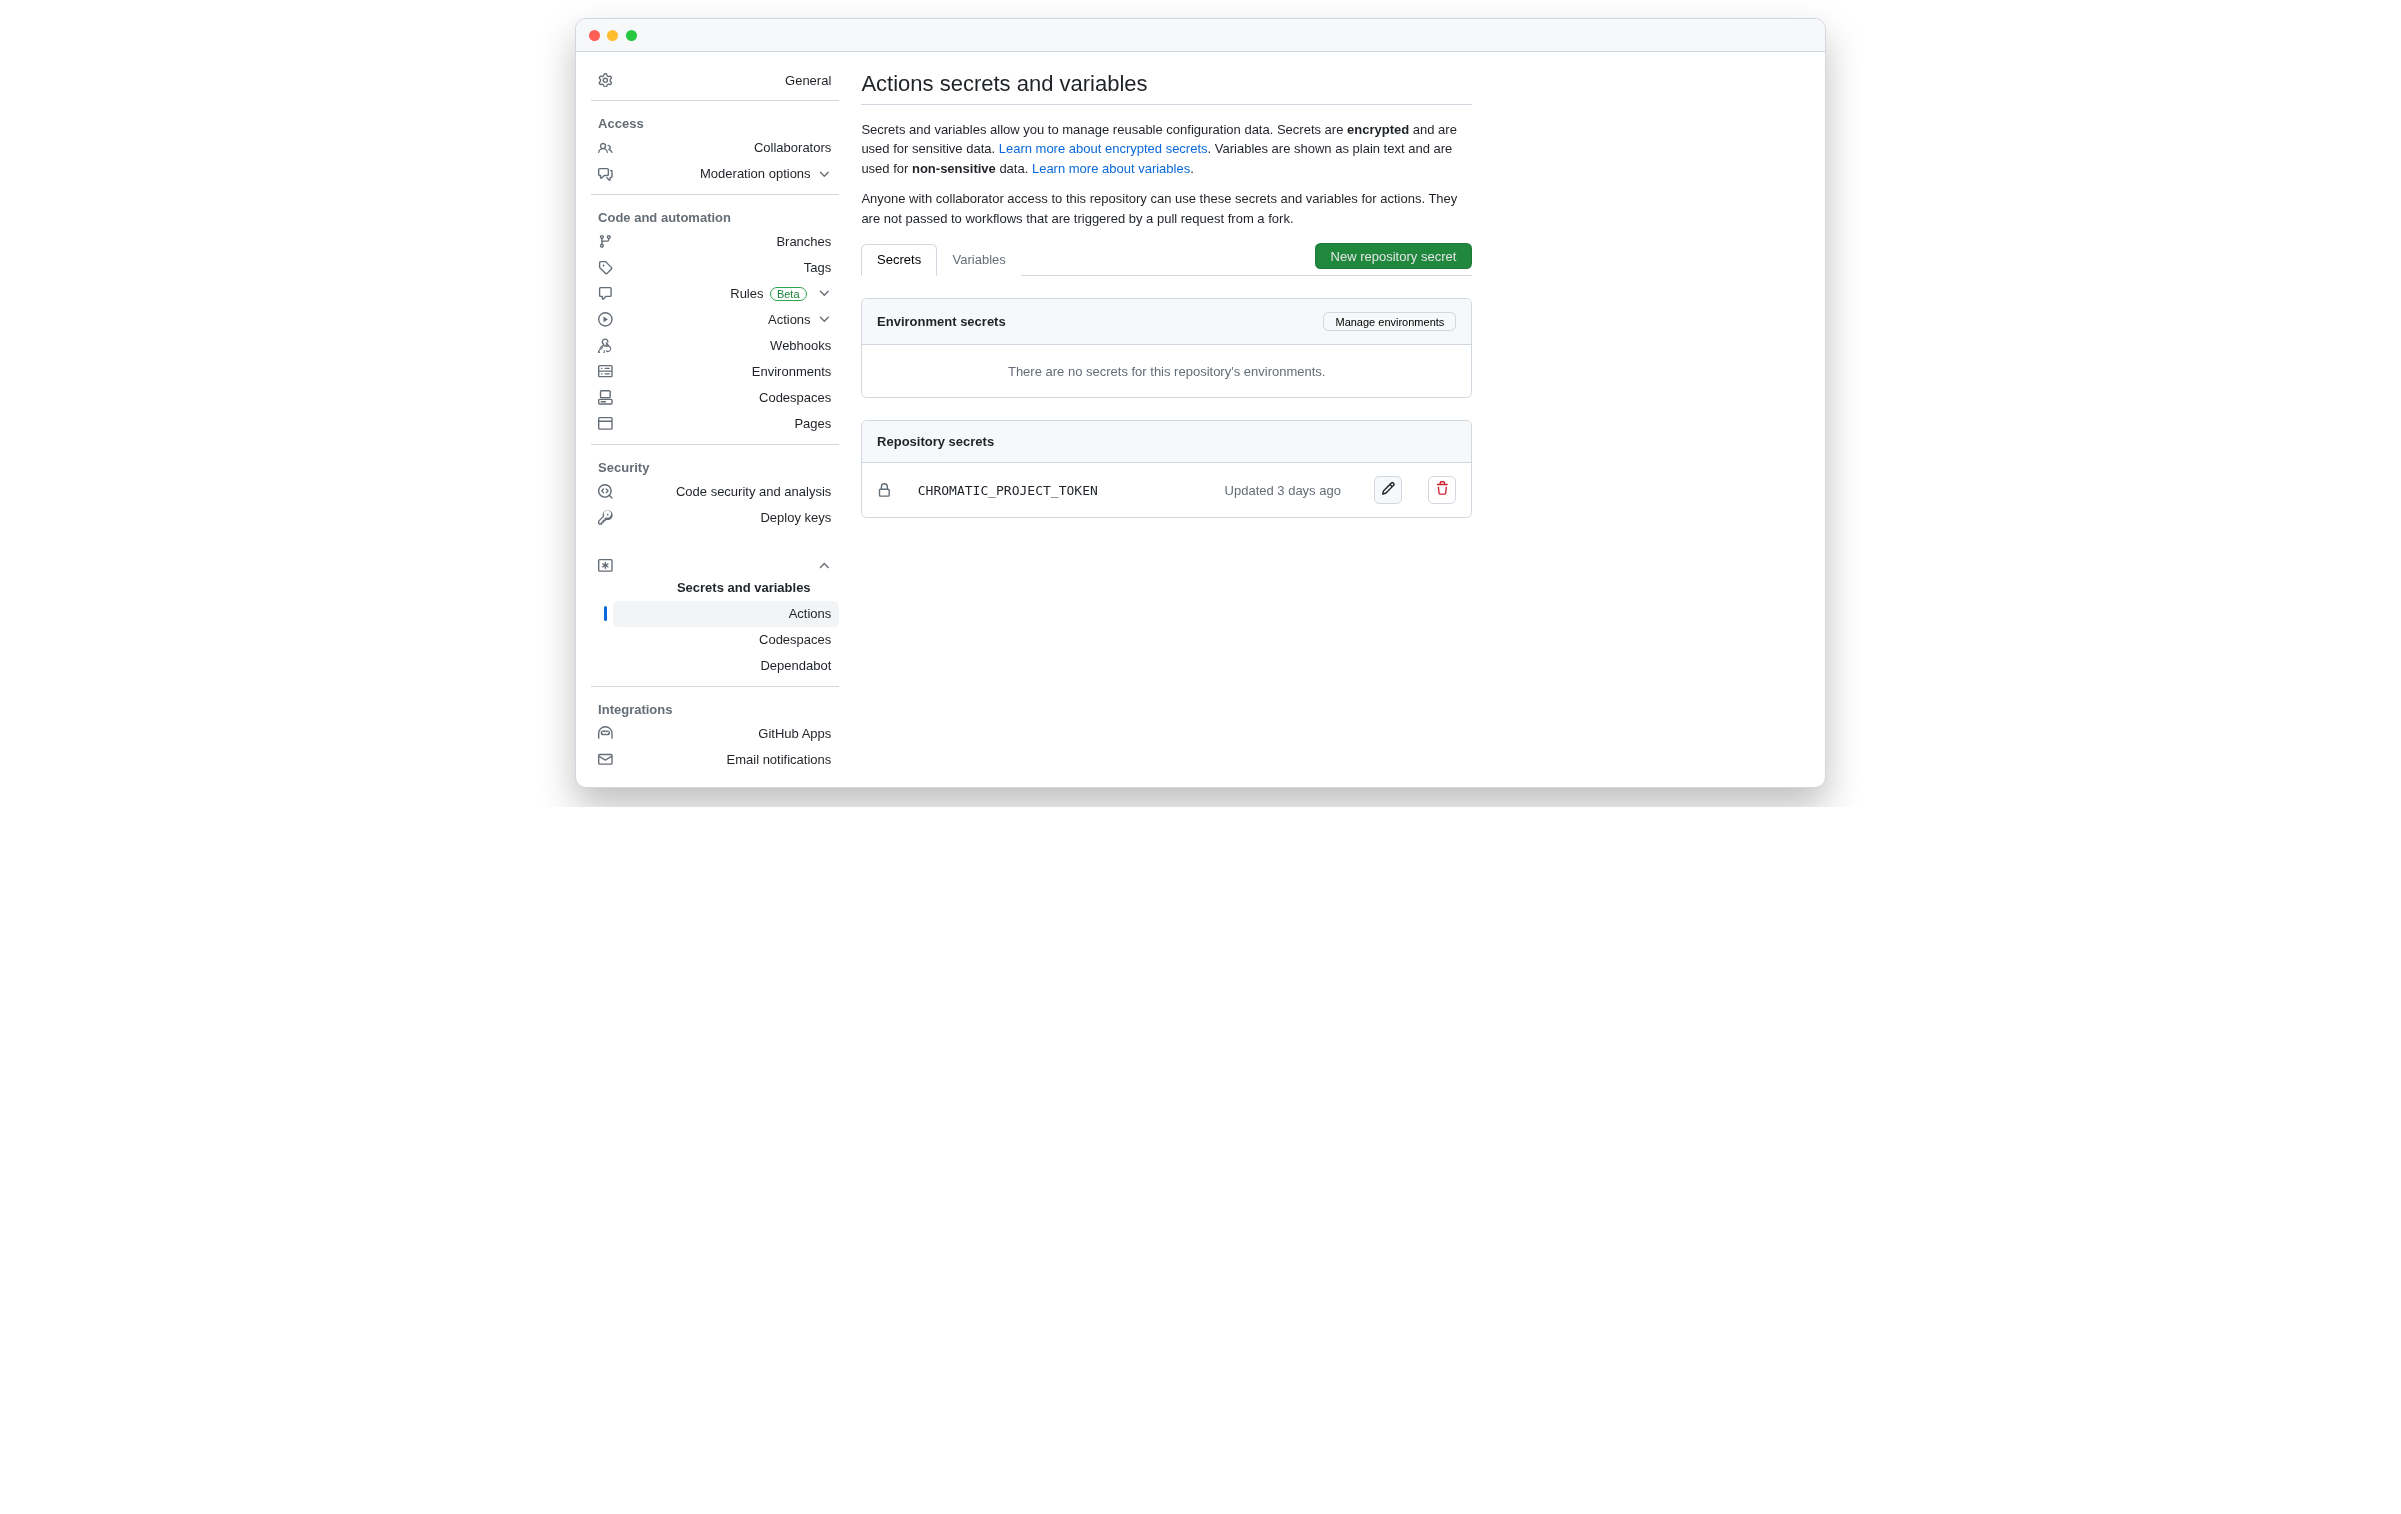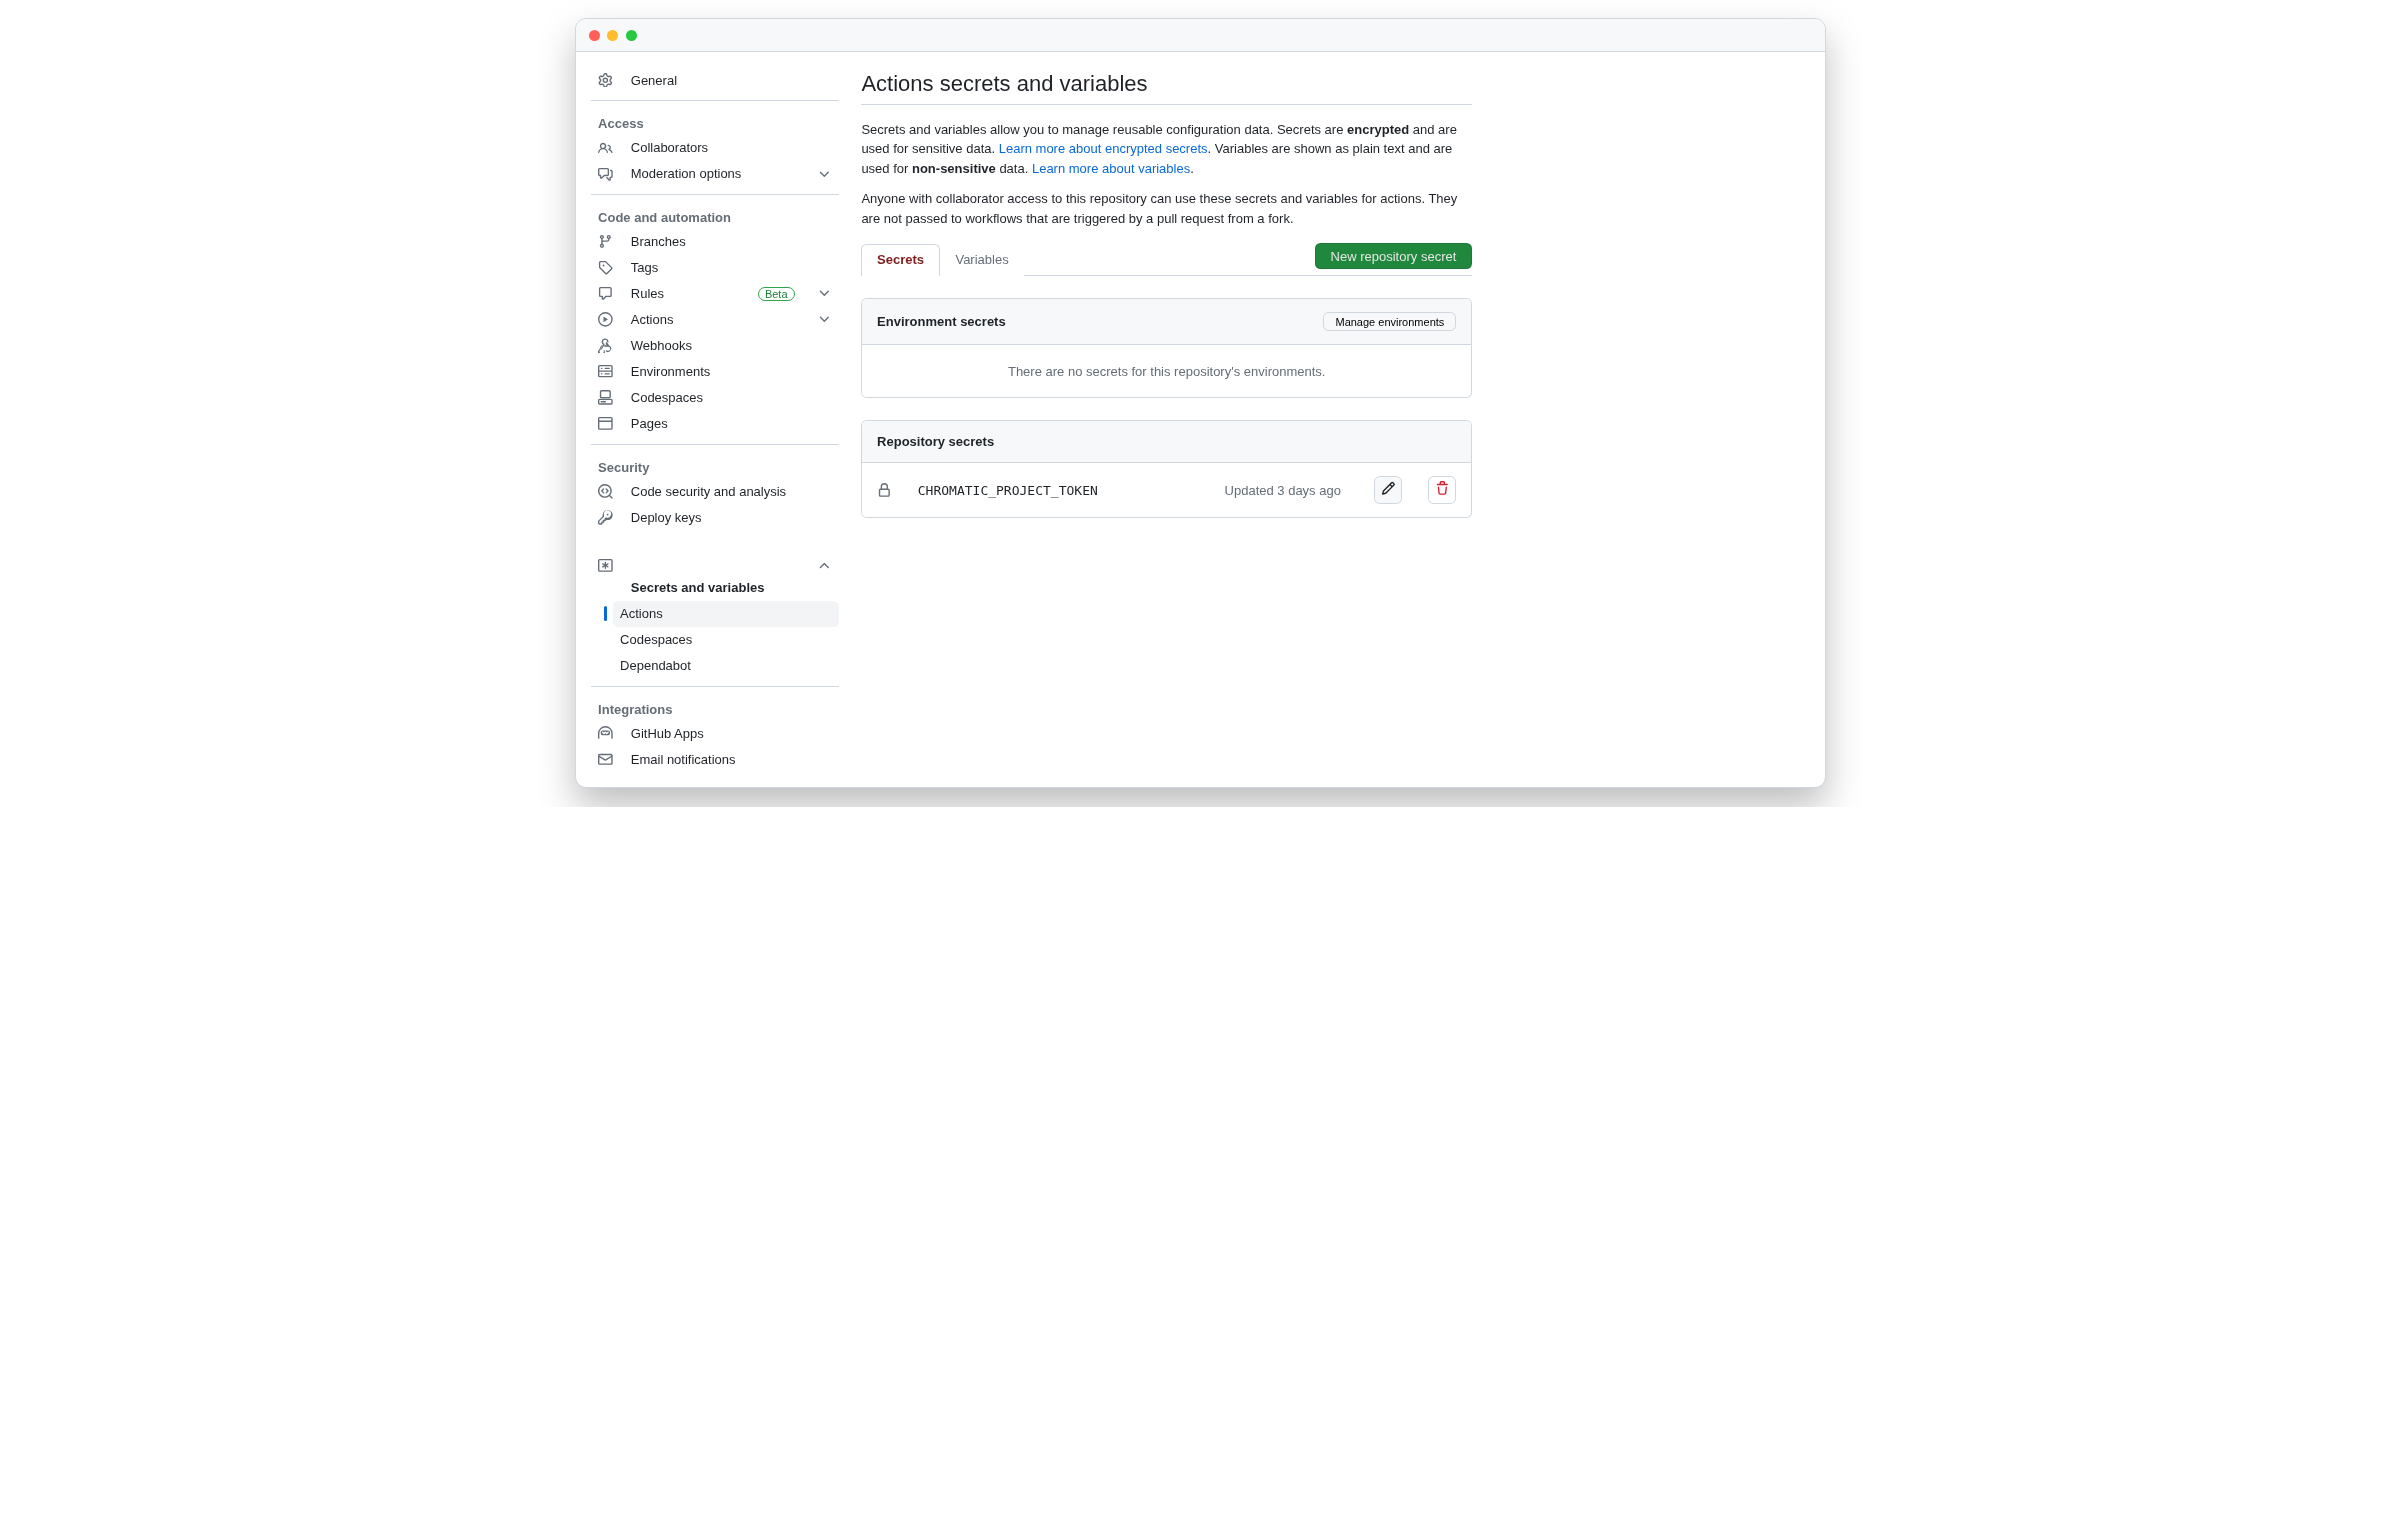--- a/index.html
+++ b/index.html
@@ -42,22 +42,23 @@
 }
 .sidebar-inner { width: 248px; }
 .sidebar-item {
   display: flex;
   align-items: center;
   padding: 5.5px 7.4px;
   border-radius: 5.5px;
   color: #1f2328;
   font-size: 13px;
   cursor: pointer;
-  gap: 18px;
+  gap: 6px;
   position: relative;
+  text-align: right;
 }
 .sidebar-item.active { background: #f3f4f6; font-weight: 400; }
 .sidebar-item.active::before {
   content: "";
   position: absolute;
   left: -9.2px;
   top: 5.5px;
   bottom: 5.5px;
   width: 3.7px;
   background: #0969da;
@@ -117,24 +118,24 @@
   color: #656d76;
   cursor: pointer;
   border: 0.9px solid transparent;
   border-top-left-radius: 5.5px;
   border-top-right-radius: 5.5px;
   position: relative;
   top: 0.9px;
   background: #fff;
 }
 .tab.active {
-  color: #7f1d1d;
+  color: #000000;
   border-color: #d0d7de;
   border-bottom-color: #fff;
-  font-weight: 700;
+  font-weight: 400;
   text-align: right;
 }
 .btn-primary {
   background: #1f883d;
   color: #e5e5e5;
   border: 0.9px solid rgba(27,31,36,.15);
   border-radius: 5.5px;
   padding: 4.6px 14.7px;
   font-size: 13px;
   font-weight: 500;

